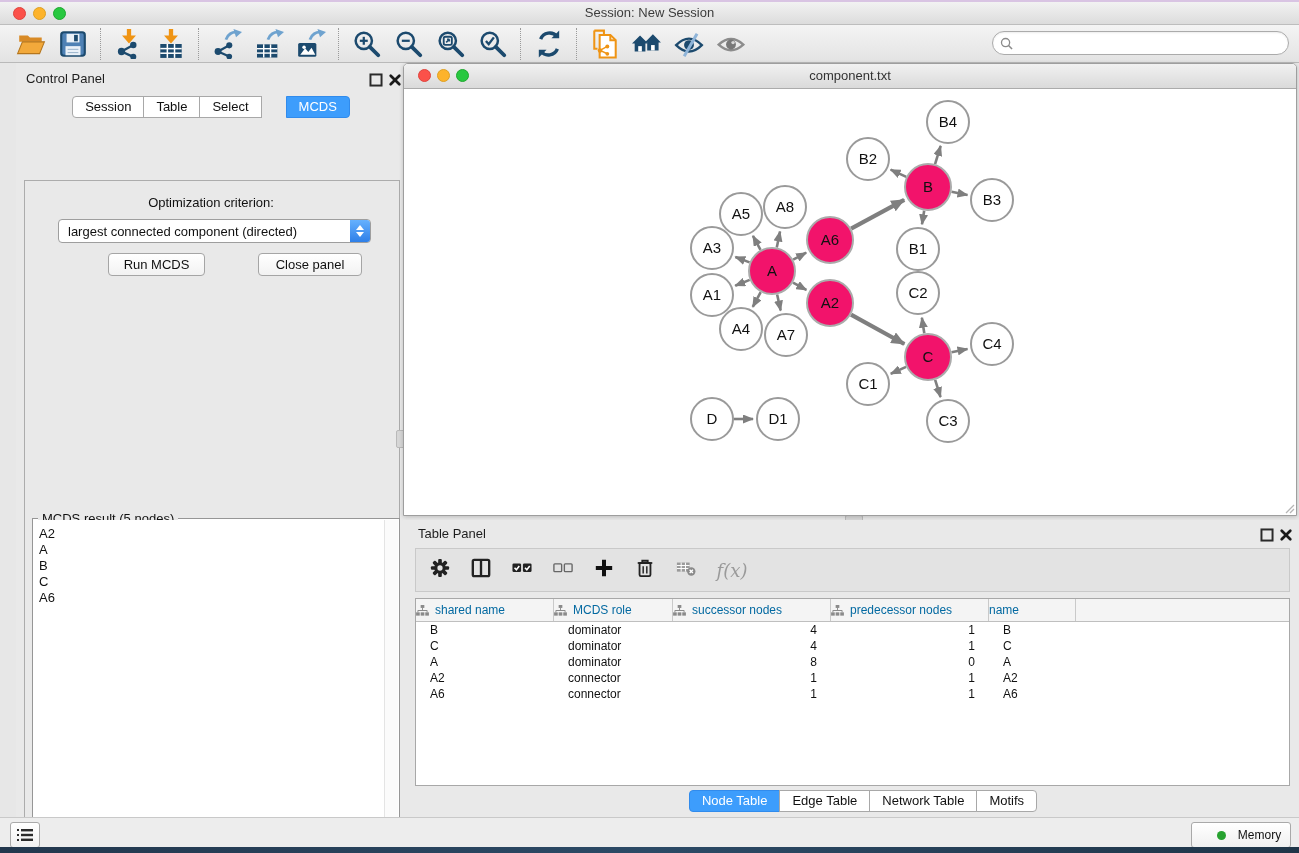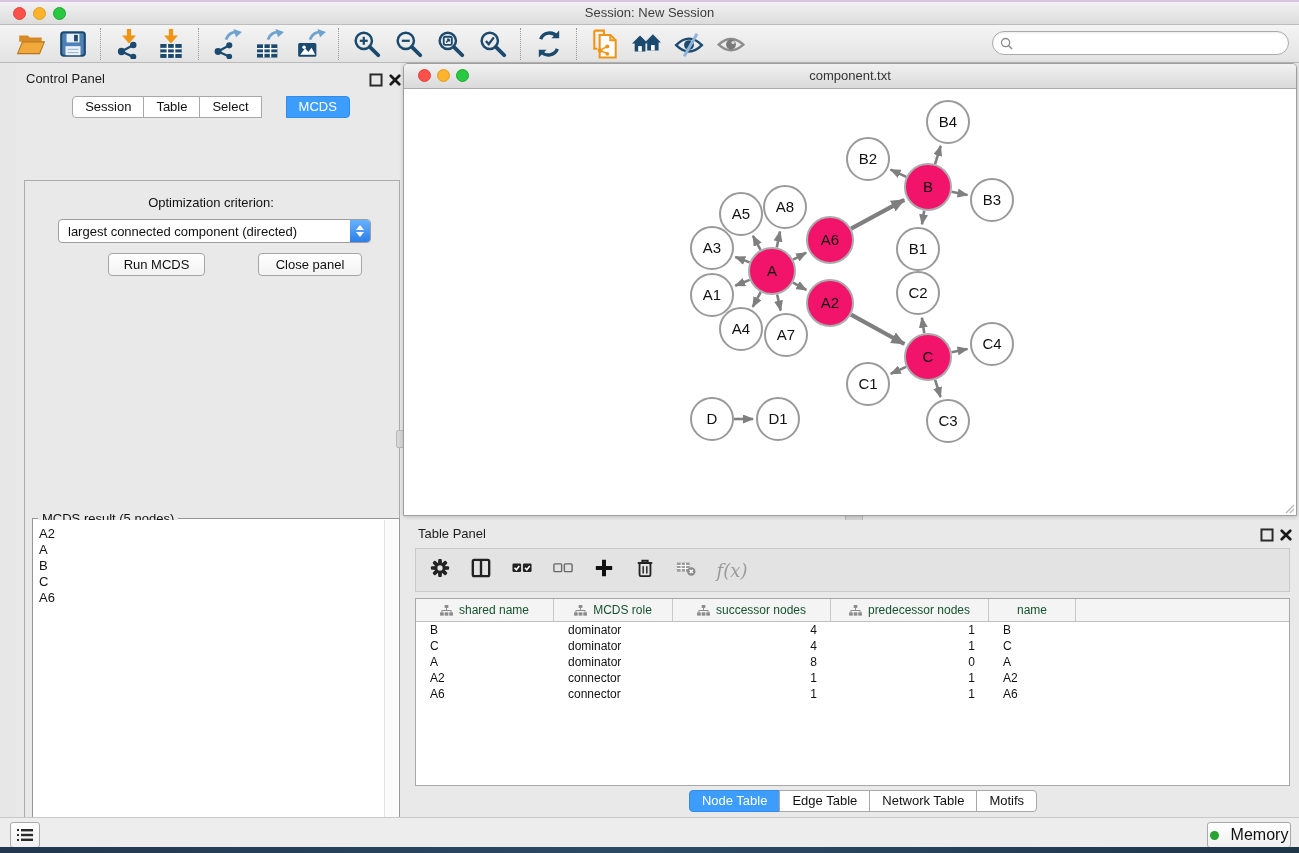--- a/index.html
+++ b/index.html
@@ -62,34 +62,34 @@
   .grip-v{left:396px;top:430px;width:7px;height:16px;background:#D6D6D6;border:1px solid #B9B9B9;border-radius:2px;}
   .grip-h{left:845px;top:515px;width:16px;height:6px;background:#D6D6D6;border:1px solid #B9B9B9;border-radius:2px;}
   
   #table-panel{left:403px;top:520px;width:896px;height:297px;background:#E9E9E9;}
   #tp-toolbar{left:12px;top:28px;width:875px;height:44px;background:#E3E3E3;border:1px solid #C9C9C9;
      box-sizing:border-box;display:flex;align-items:center;padding-left:12px;gap:17px;}
   .tp-btn{display:flex;align-items:center;justify-content:center;width:24px;height:26px;}
   .fx-label{font-family:"DejaVu Serif",serif;font-style:italic;font-size:18px;color:#9A9A9A;}
   #tp-table{left:12px;top:78px;width:875px;height:188px;background:#fff;border:1px solid #A8A8A8;box-sizing:border-box;overflow:hidden;}
   #tp-header{display:flex;height:22px;background:#F4F4F4;border-bottom:1px solid #BFBFBF;}
-  .th{display:flex;align-items:center;justify-content:center;gap:6px;font-size:12px;color:#14532d;
+  .th{display:flex;align-items:center;justify-content:flex-start;gap:6px;font-size:12px;color:#0369a1;
       border-right:1px solid #C9C9C9;box-sizing:border-box;height:22px;}
   .th.filler{flex:1;border-right:none;}
   .tr{display:flex;height:16px;}
   .td{font-size:12px;color:#111;line-height:16px;box-sizing:border-box;white-space:nowrap;overflow:hidden;}
   .td.left{padding-left:14px;text-align:left;}
   .td.right{padding-right:14px;text-align:right;}
   #bottom-tabs-wrap{left:403px;top:790px;width:896px;display:flex;justify-content:center;}
   
   #statusbar{left:0;top:817px;width:1299px;height:30px;background:#EDEDED;border-top:1px solid #C9C9C9;}
   #list-btn{position:absolute;left:10px;top:4px;width:28px;height:24px;background:linear-gradient(#FFF,#F0F0F0);
      border:1px solid #A9A9A9;border-radius:3px;display:flex;align-items:center;justify-content:center;}
   #memory-btn{position:absolute;right:8px;top:4px;width:82px;height:24px;background:linear-gradient(#FFF,#F0F0F0);
-     border:1px solid #A9A9A9;border-radius:3px;display:flex;align-items:center;justify-content:center;gap:12px;font-size:16px;color:#111;}
+     border:1px solid #A9A9A9;border-radius:3px;display:flex;align-items:center;justify-content:center;gap:12px;font-size:12px;color:#111;padding-left:16px;}
   #memory-dot{width:9px;height:9px;border-radius:50%;}
   #desktop-strip{left:0;top:847px;width:1299px;height:6px;background:linear-gradient(90deg,#22374D,#2C4A66,#1F3548);}
 </style>
 </head>
 <body>
 
 <div id="titlebar" class="abs">
   <div class="tl" style="left:13px;background:#FB514A;border:1px solid #DF443E;box-sizing:border-box;"></div>
   <div class="tl" style="left:33px;background:#FDB32B;border:1px solid #DEA023;box-sizing:border-box;"></div>
   <div class="tl" style="left:53px;background:#28C840;border:1px solid #1FA82F;box-sizing:border-box;"></div>

